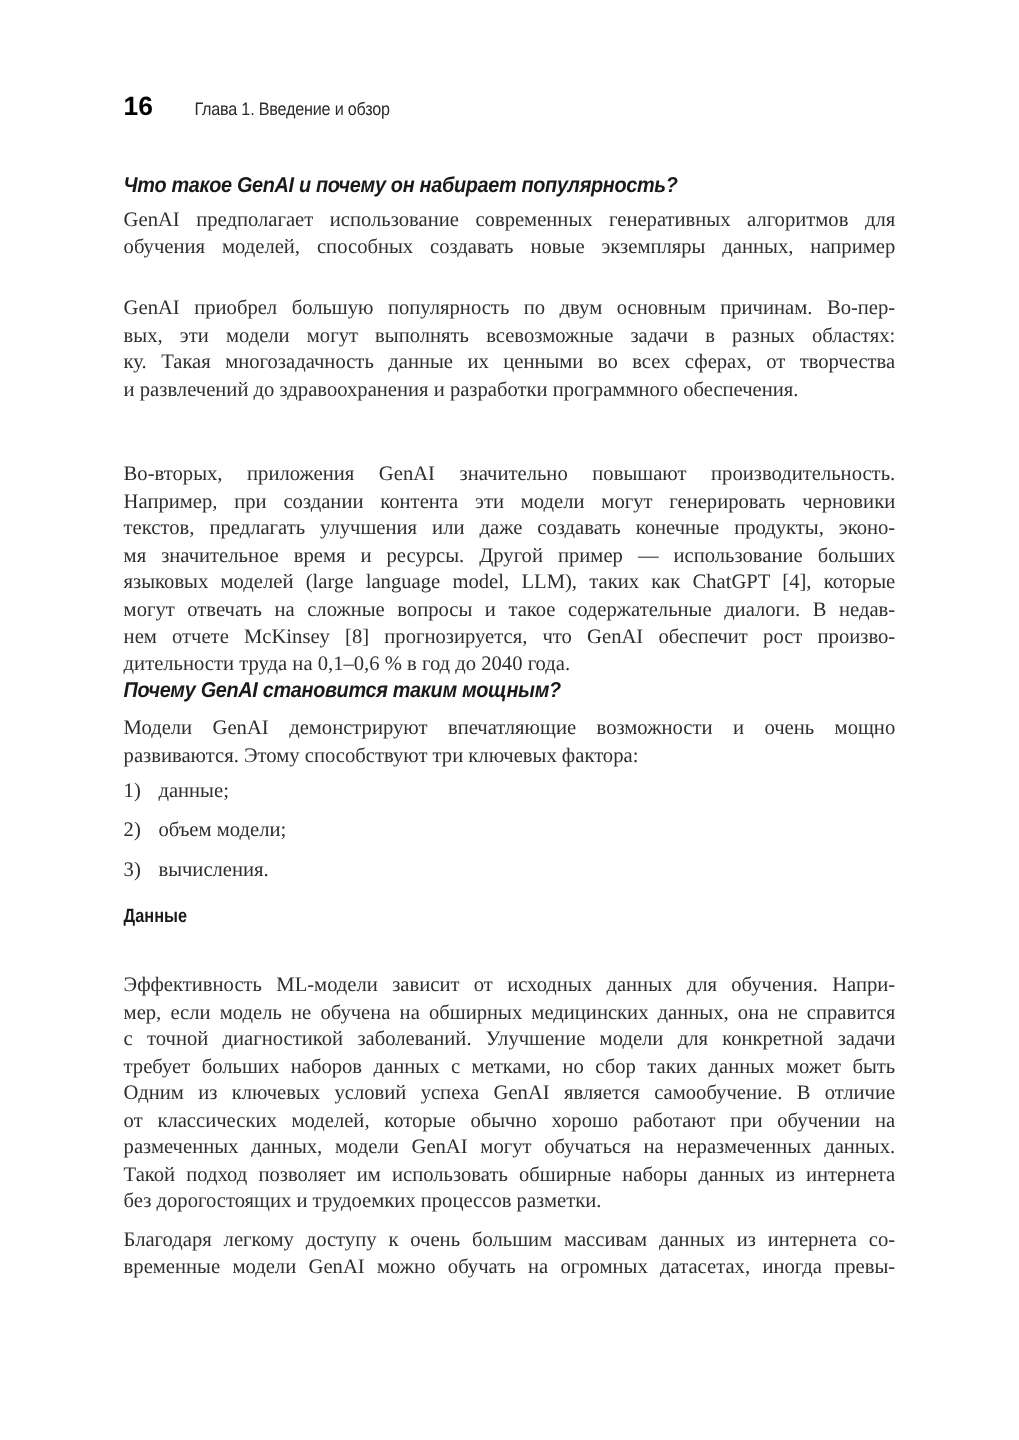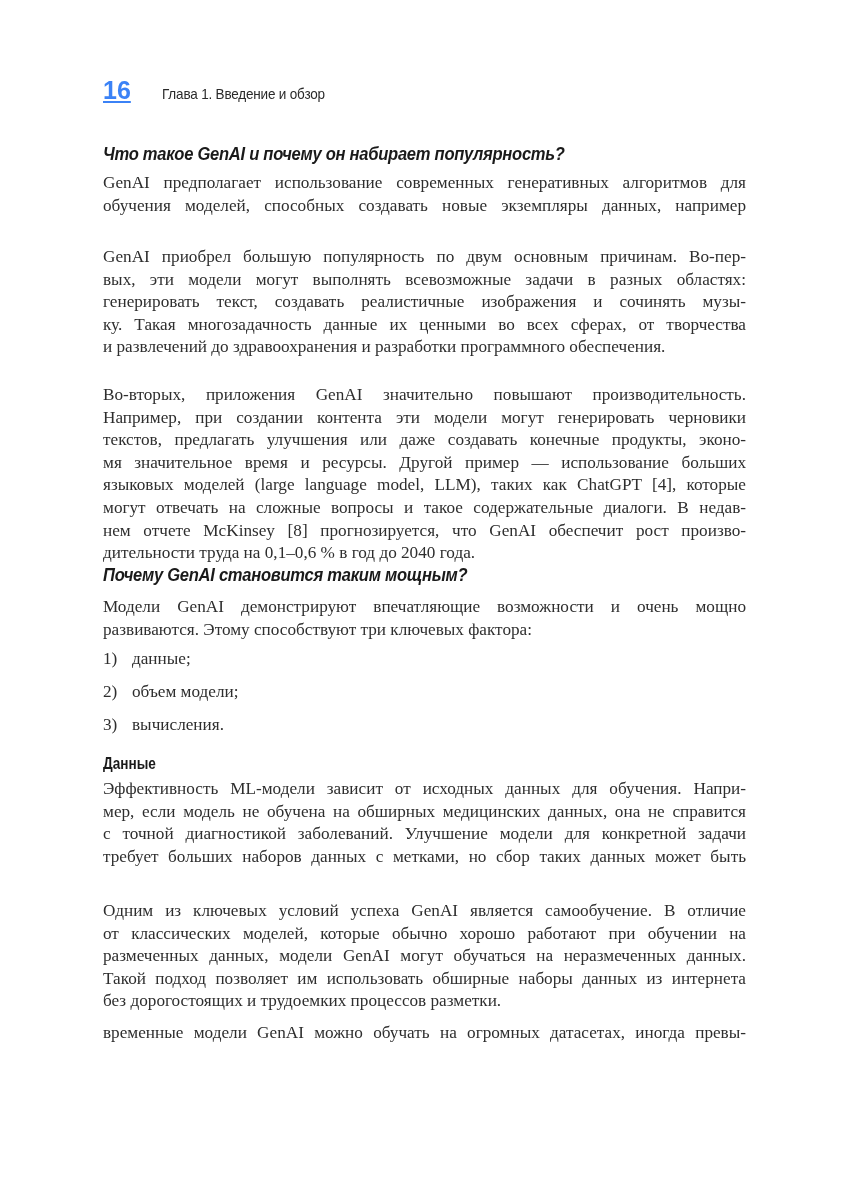--- a/index.html
+++ b/index.html
@@ -17,24 +17,23 @@
     .running-head {
       position: absolute;
       top: 76px;
       left: 103px;
       display: flex;
       align-items: baseline;
       font-family: "Liberation Sans", sans-serif;
     }
     .page-number {
       font-weight: bold;
-      font-size: 25px;
-      color: #3b82f6;
+      font-size: 22px;
+      color: #000000;
       width: 59px;
-      text-decoration: underline;
     }
     .chapter-title {
       font-family: "Liberation Sans", sans-serif;
       font-size: 15px;
       color: #2a2a2a;
       letter-spacing: -0.2px;
       transform: scaleX(0.9);
       transform-origin: left;
     }
     .h2 {
@@ -106,21 +105,20 @@
 <div class="h2" style="top:144px;">Что такое GenAI и почему он набирает популярность?</div>
 
 <div class="para" style="top:172px;">
   <span class="line">GenAI предполагает использование современных генеративных алгоритмов для</span>
   <span class="line">обучения моделей, способных создавать новые экземпляры данных, например</span>
 </div>
 
 <div class="para" style="top:246px;">
   <span class="line">GenAI приобрел большую популярность по двум основным причинам. Во-пер-</span>
   <span class="line">вых, эти модели могут выполнять всевозможные задачи в разных областях:</span>
-  <span class="line">генерировать текст, создавать реалистичные изображения и сочинять музы-</span>
   <span class="line">ку. Такая многозадачность данные их ценными во всех сферах, от творчества</span>
   <span class="line last">и развлечений до здравоохранения и разработки программного обеспечения.</span>
 </div>
 
 <div class="para" style="top:384px;">
   <span class="line">Во-вторых, приложения GenAI значительно повышают производительность.</span>
   <span class="line">Например, при создании контента эти модели могут генерировать черновики</span>
   <span class="line">текстов, предлагать улучшения или даже создавать конечные продукты, эконо-</span>
   <span class="line">мя значительное время и ресурсы. Другой пример — использование больших</span>
   <span class="line">языковых моделей (large language model, LLM), таких как ChatGPT [4], которые</span>
@@ -146,30 +144,31 @@
     <span>объем модели;</span>
   </div>
   <div class="list-item">
     <span class="list-num">3)</span>
     <span>вычисления.</span>
   </div>
 </div>
 
 <div class="h3" style="top:755px;">Данные</div>
 
-<div class="para" style="top:778px;">
+<div class="para" style="top:810px;">
   <span class="line">Эффективность ML-модели зависит от исходных данных для обучения. Напри-</span>
   <span class="line">мер, если модель не обучена на обширных медицинских данных, она не справится</span>
   <span class="line">с точной диагностикой заболеваний. Улучшение модели для конкретной задачи</span>
   <span class="line">требует больших наборов данных с метками, но сбор таких данных может быть</span>
 </div>
 
 <div class="para" style="top:900px;">
   <span class="line">Одним из ключевых условий успеха GenAI является самообучение. В отличие</span>
   <span class="line">от классических моделей, которые обычно хорошо работают при обучении на</span>
   <span class="line">размеченных данных, модели GenAI могут обучаться на неразмеченных данных.</span>
   <span class="line">Такой подход позволяет им использовать обширные наборы данных из интернета</span>
   <span class="line last">без дорогостоящих и трудоемких процессов разметки.</span>
 </div>
 
 <div class="para" style="top:1022px;">
+  <span class="line">Благодаря легкому доступу к очень большим массивам данных из интернета со-</span>
   <span class="line">временные модели GenAI можно обучать на огромных датасетах, иногда превы-</span>
 </div>
 
 </body></html>

